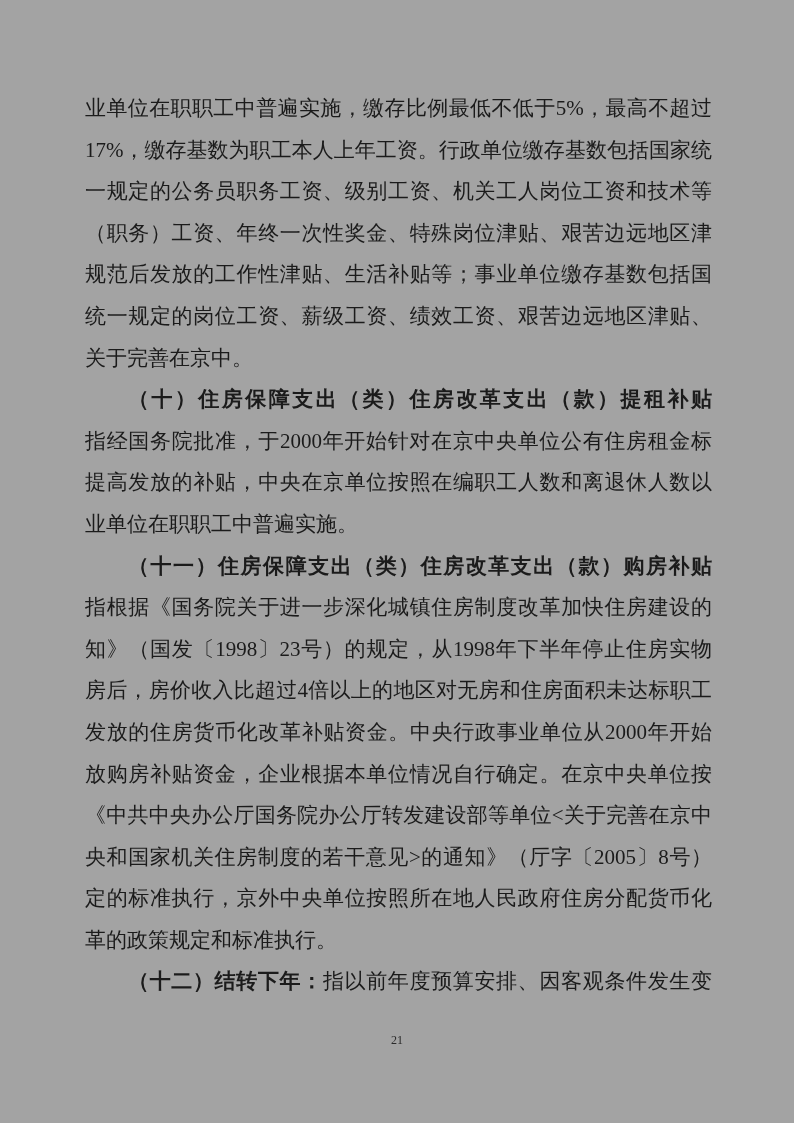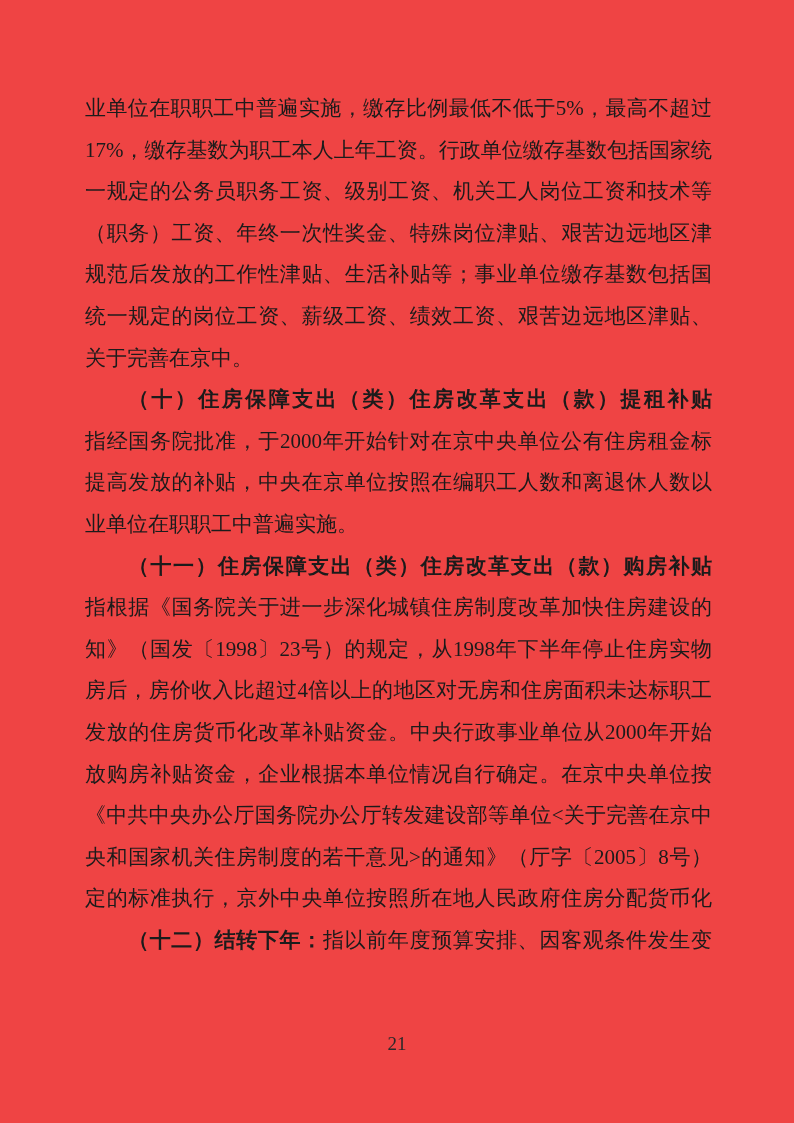--- a/index.html
+++ b/index.html
@@ -4,21 +4,21 @@
 <style>
   html, body {
     margin: 0;
     padding: 0;
     background: #ffffff;
   }
   .page {
     position: relative;
     width: 794px;
     height: 1123px;
-    background: #ef4444;
+    background: #a3a3a3;
     overflow: hidden;
     font-family: "Liberation Serif", "DejaVu Serif", serif;
     color: #1b1b1b;
   }
   .text-block {
     position: absolute;
     left: 85px;
     top: 88px;
     width: 627px;
   }
@@ -38,21 +38,21 @@
   }
   .seg.bold {
     font-weight: 700;
   }
   .page-number {
     position: absolute;
     top: 1033px;
     left: 0;
     width: 100%;
     text-align: center;
-    font-size: 19px;
+    font-size: 12px;
     color: #2a2a2a;
   }
 </style>
 </head>
 <body>
 
 <div class="page">
   <div class="text-block">
       <div class="line fill"><span class="seg">业单位在职职工中普遍实施，缴存比例最低不低于5%，最高不超过</span></div>
       <div class="line fill"><span class="seg">17%，缴存基数为职工本人上年工资。行政单位缴存基数包括国家统</span></div>
@@ -67,16 +67,17 @@
       <div class="line"><span class="seg">业单位在职职工中普遍实施。</span></div>
       <div class="line indent fill"><span class="seg bold">（十一）住房保障支出（类）住房改革支出（款）购房补贴（项）：</span></div>
       <div class="line fill"><span class="seg">指根据《国务院关于进一步深化城镇住房制度改革加快住房建设的通</span></div>
       <div class="line fill"><span class="seg">知》（国发〔1998〕23号）的规定，从1998年下半年停止住房实物分</span></div>
       <div class="line fill"><span class="seg">房后，房价收入比超过4倍以上的地区对无房和住房面积未达标职工</span></div>
       <div class="line fill"><span class="seg">发放的住房货币化改革补贴资金。中央行政事业单位从2000年开始发</span></div>
       <div class="line fill"><span class="seg">放购房补贴资金，企业根据本单位情况自行确定。在京中央单位按照</span></div>
       <div class="line fill"><span class="seg">《中共中央办公厅国务院办公厅转发建设部等单位&lt;关于完善在京中</span></div>
       <div class="line fill"><span class="seg">央和国家机关住房制度的若干意见&gt;的通知》（厅字〔2005〕8号）规</span></div>
       <div class="line fill"><span class="seg">定的标准执行，京外中央单位按照所在地人民政府住房分配货币化改</span></div>
+      <div class="line"><span class="seg">革的政策规定和标准执行。</span></div>
       <div class="line indent fill"><span class="seg bold">（十二）结转下年：</span><span class="seg">指以前年度预算安排、因客观条件发生变化</span></div>
     </div>
   <div class="page-number">21</div>
 </div>
 
 </body></html>

